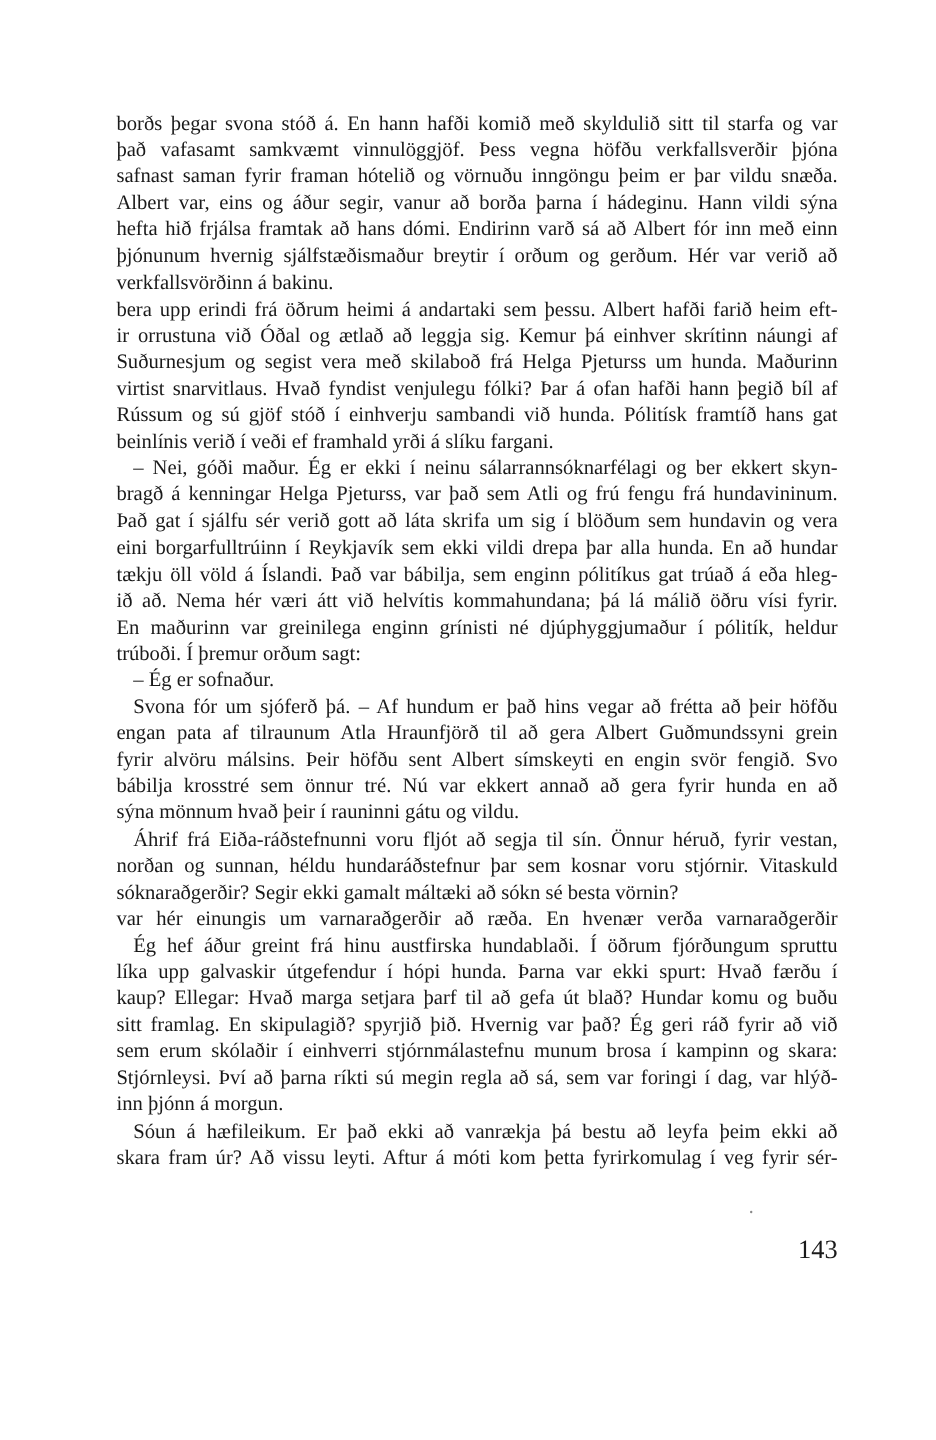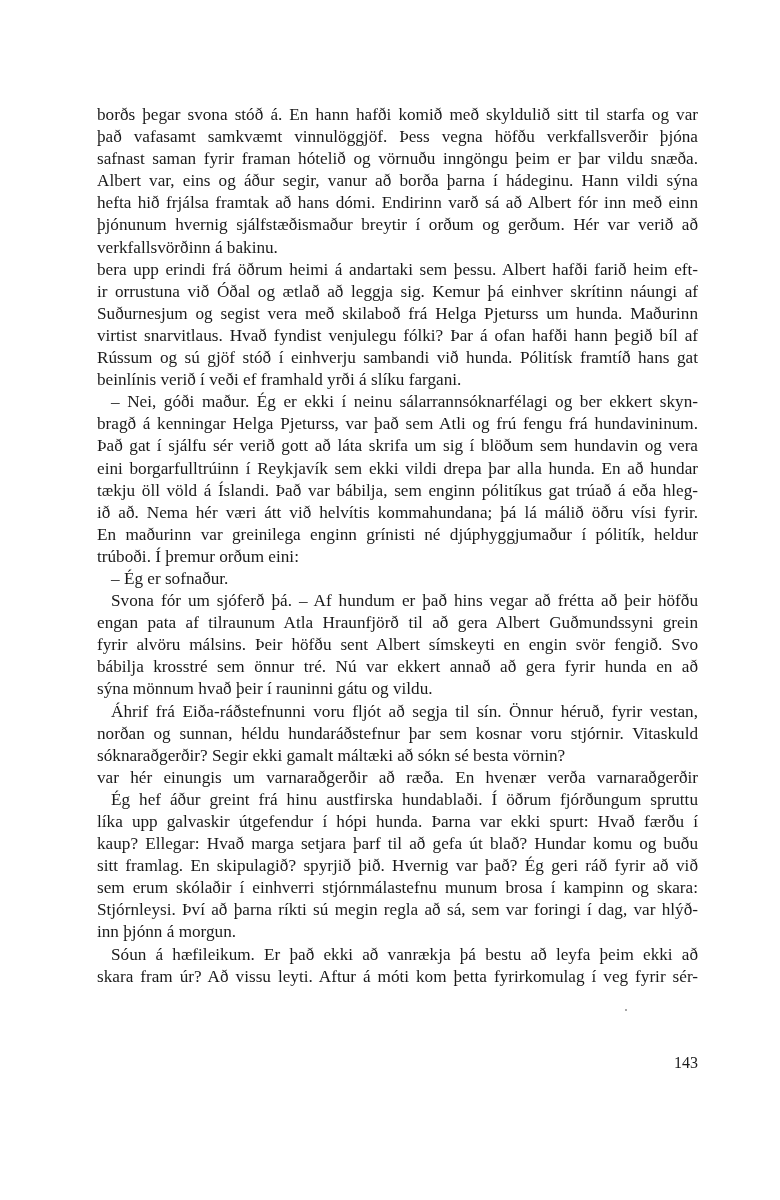--- a/index.html
+++ b/index.html
@@ -1,27 +1,27 @@
 <!DOCTYPE html>
 <html><head>
 <meta charset="utf-8">
 <style>
   html, body { margin: 0; padding: 0; background: #ffffff; }
   body { width: 780px; height: 1200px; position: relative; overflow: hidden; }
   .page {
     position: absolute; left: 97px; top: 92px; width: 601px;
     font-family: "Liberation Serif", "DejaVu Serif", serif;
-    font-size: 17.2px; line-height: 22.1px; color: #1a1a1a; margin-top: 12px;
+    font-size: 17.2px; line-height: 22.1px; color: #1a1a1a;
   }
   .line { display: block; white-space: nowrap; text-align: justify; text-align-last: justify; height: 22.1px; }
   .line.last { text-align-last: left; }
   .line.indent { padding-left: 14px; }
   .page-number {
-    position: absolute; left: 640px; top: 1054px; width: 58px; text-align: right;
-    font-family: "Liberation Serif", "DejaVu Serif", serif; font-size: 16px; color: #1a1a1a;
+    position: absolute; left: 640px; top: 1028px; width: 58px; text-align: right;
+    font-family: "Liberation Serif", "DejaVu Serif", serif; font-size: 22px; color: #1a1a1a;
   }
   .speck { position: absolute; left: 625px; top: 1009px; width: 2px; height: 2px; background: #888; border-radius: 1px; }
 </style>
 </head>
 <body>
 
 <div class="page" id="page-body">
     <span class="line">borðs þegar svona stóð á. En hann hafði komið með skyldulið sitt til starfa og var</span>
     <span class="line">það vafasamt samkvæmt vinnulöggjöf. Þess vegna höfðu verkfallsverðir þjóna</span>
     <span class="line">safnast saman fyrir framan hótelið og vörnuðu inngöngu þeim er þar vildu snæða.</span>
@@ -35,21 +35,21 @@
     <span class="line">virtist snarvitlaus. Hvað fyndist venjulegu fólki? Þar á ofan hafði hann þegið bíl af</span>
     <span class="line">Rússum og sú gjöf stóð í einhverju sambandi við hunda. Pólitísk framtíð hans gat</span>
     <span class="line last">beinlínis verið í veði ef framhald yrði á slíku fargani.</span>
     <span class="line indent">– Nei, góði maður. Ég er ekki í neinu sálarrannsóknarfélagi og ber ekkert skyn-</span>
     <span class="line">bragð á kenningar Helga Pjeturss, var það sem Atli og frú fengu frá hundavininum.</span>
     <span class="line">Það gat í sjálfu sér verið gott að láta skrifa um sig í blöðum sem hundavin og vera</span>
     <span class="line">eini borgarfulltrúinn í Reykjavík sem ekki vildi drepa þar alla hunda. En að hundar</span>
     <span class="line">tækju öll völd á Íslandi. Það var bábilja, sem enginn pólitíkus gat trúað á eða hleg-</span>
     <span class="line">ið að. Nema hér væri átt við helvítis kommahundana; þá lá málið öðru vísi fyrir.</span>
     <span class="line">En maðurinn var greinilega enginn grínisti né djúphyggjumaður í pólitík, heldur</span>
-    <span class="line last">trúboði. Í þremur orðum eini:</span>
+    <span class="line last">trúboði. Í þremur orðum sagt:</span>
     <span class="line indent last">– Ég er sofnaður.</span>
     <span class="line indent">Svona fór um sjóferð þá. – Af hundum er það hins vegar að frétta að þeir höfðu</span>
     <span class="line">engan pata af tilraunum Atla Hraunfjörð til að gera Albert Guðmundssyni grein</span>
     <span class="line">fyrir alvöru málsins. Þeir höfðu sent Albert símskeyti en engin svör fengið. Svo</span>
     <span class="line">bábilja krosstré sem önnur tré. Nú var ekkert annað að gera fyrir hunda en að</span>
     <span class="line last">sýna mönnum hvað þeir í rauninni gátu og vildu.</span>
     <span class="line indent">Áhrif frá Eiða-ráðstefnunni voru fljót að segja til sín. Önnur héruð, fyrir vestan,</span>
     <span class="line">norðan og sunnan, héldu hundaráðstefnur þar sem kosnar voru stjórnir. Vitaskuld</span>
     <span class="line last">sóknaraðgerðir? Segir ekki gamalt máltæki að sókn sé besta vörnin?</span>
     <span class="line">var hér einungis um varnaraðgerðir að ræða. En hvenær verða varnaraðgerðir</span>

